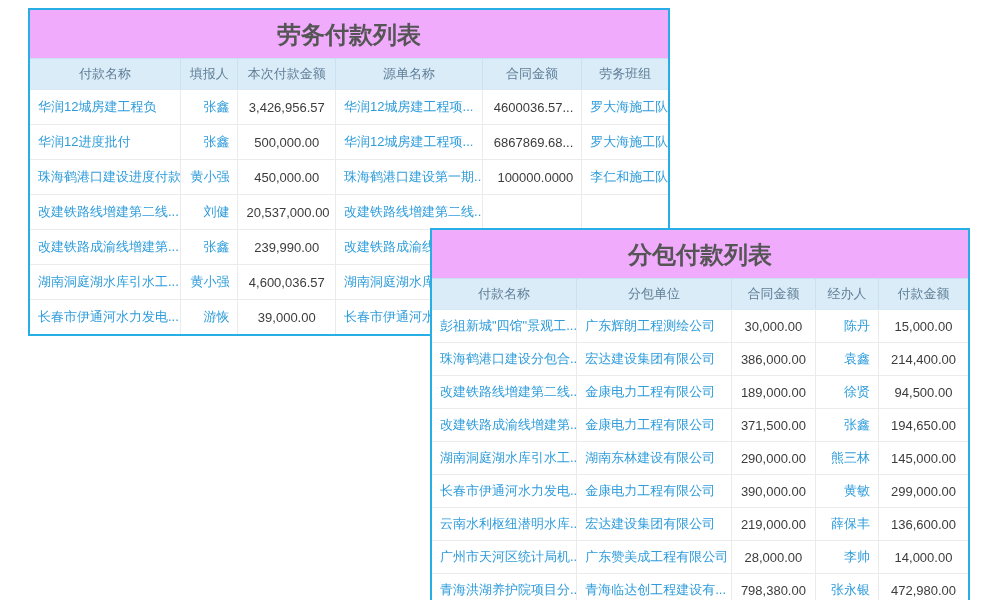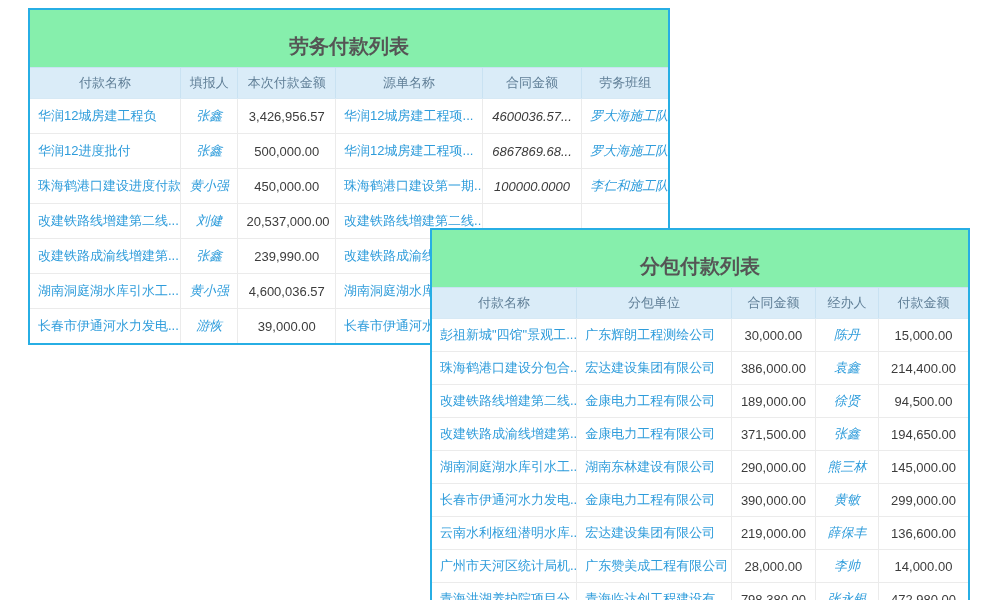--- a/index.html
+++ b/index.html
@@ -18,25 +18,25 @@
   .panel {
     position: absolute;
     background: #ffffff;
     border: 2px solid #27aee4;
     box-sizing: border-box;
   }
   #panel-labor { left: 28px; top: 8px; width: 642px; z-index: 1; }
   #panel-sub   { left: 430px; top: 228px; width: 540px; z-index: 2; }
   .panel-title {
     text-align: center;
-    font-size: 20px;
+    font-size: 24px;
     font-weight: bold;
     color: #555555;
-    padding: 23px 0 7px 0;
-    background: #86efac;
+    padding: 9px 0 7px 0;
+    background: #f0abfc;
   }
   table {
     width: 100%;
     border-collapse: collapse;
     table-layout: fixed;
   }
   thead th {
     background: #daecf8;
     color: #5f7e96;
     font-weight: normal;
@@ -59,21 +59,21 @@
     white-space: nowrap;
     overflow: hidden;
     background: #ffffff;
   }
   tbody td:last-child { border-right: none; }
   tbody tr:last-child td { border-bottom: none; }
   #panel-labor tbody td { height: 34px; }
   #panel-sub   tbody td { height: 32px; }
   td.link { color: #2e9cdb; cursor: pointer; margin-left: 16px; }
   td.al-left   { text-align: left; }
-  td.al-center { text-align: center; font-style: italic; }
+  td.al-center { text-align: right; }
   td.al-right  { text-align: center; }
 </style>
 </head>
 <body>
 
 <div id="stage">
 
   <div class="panel" id="panel-labor">
     <div class="panel-title">劳务付款列表</div>
     <table>

